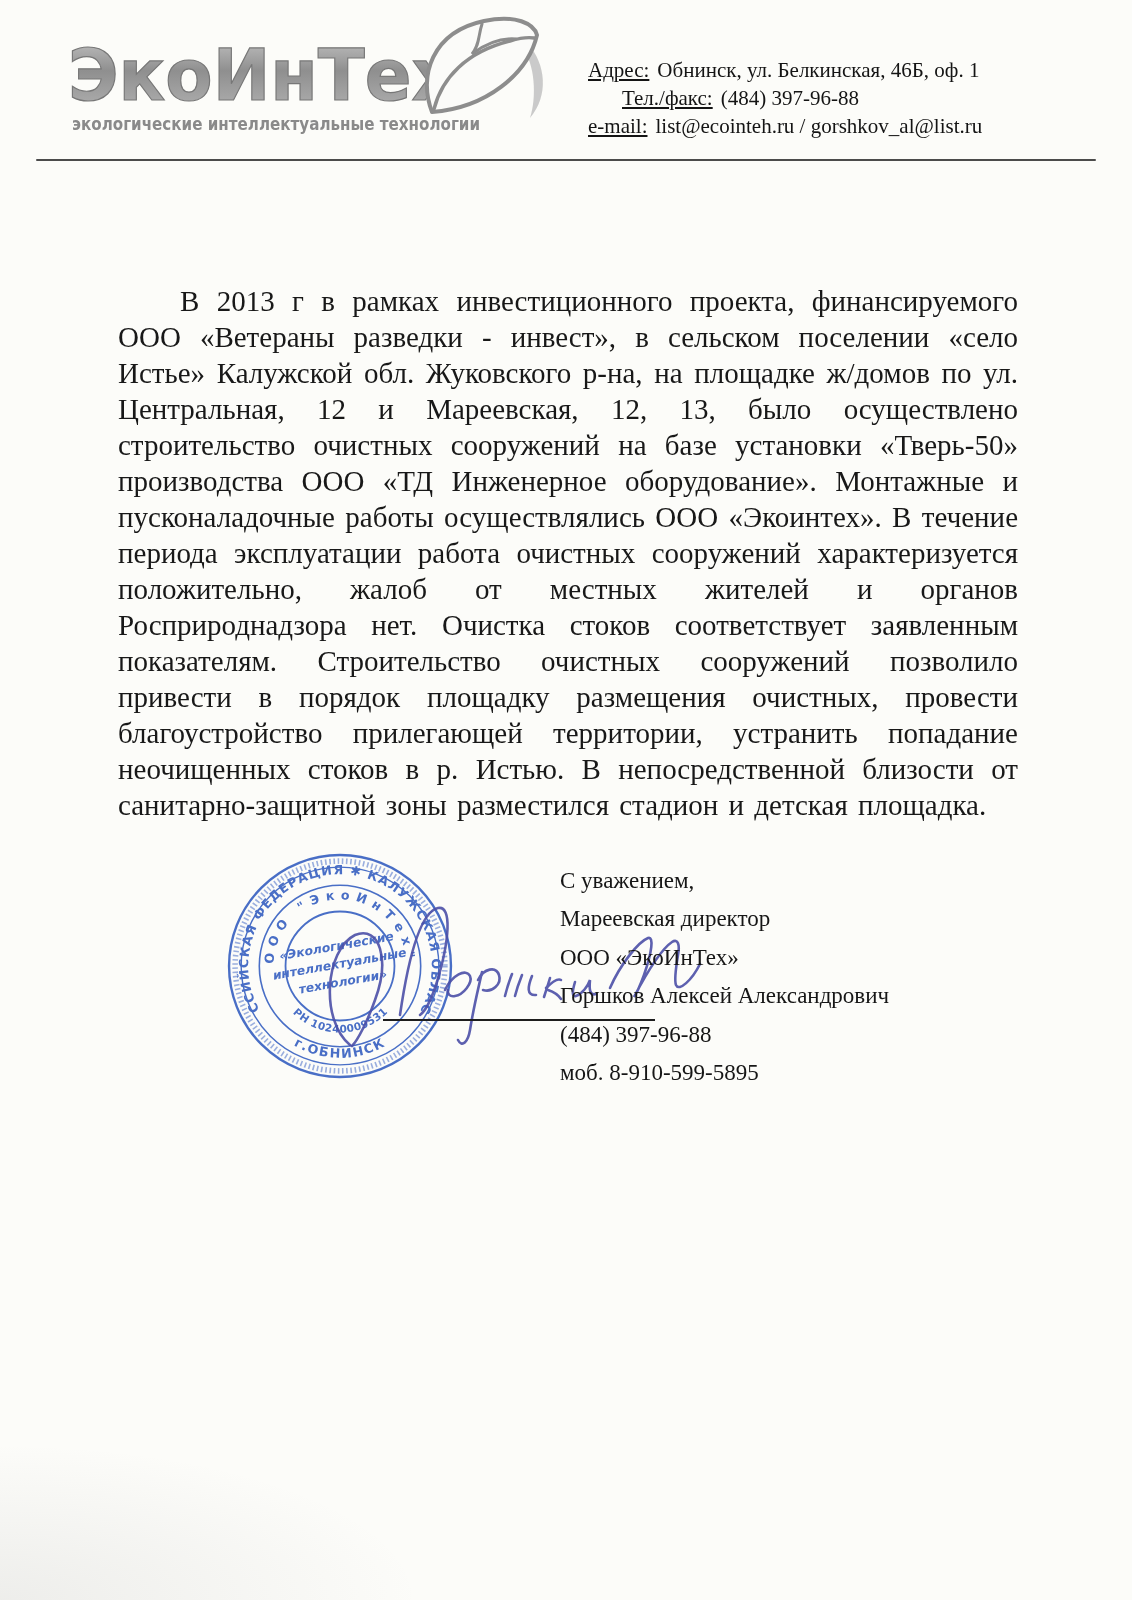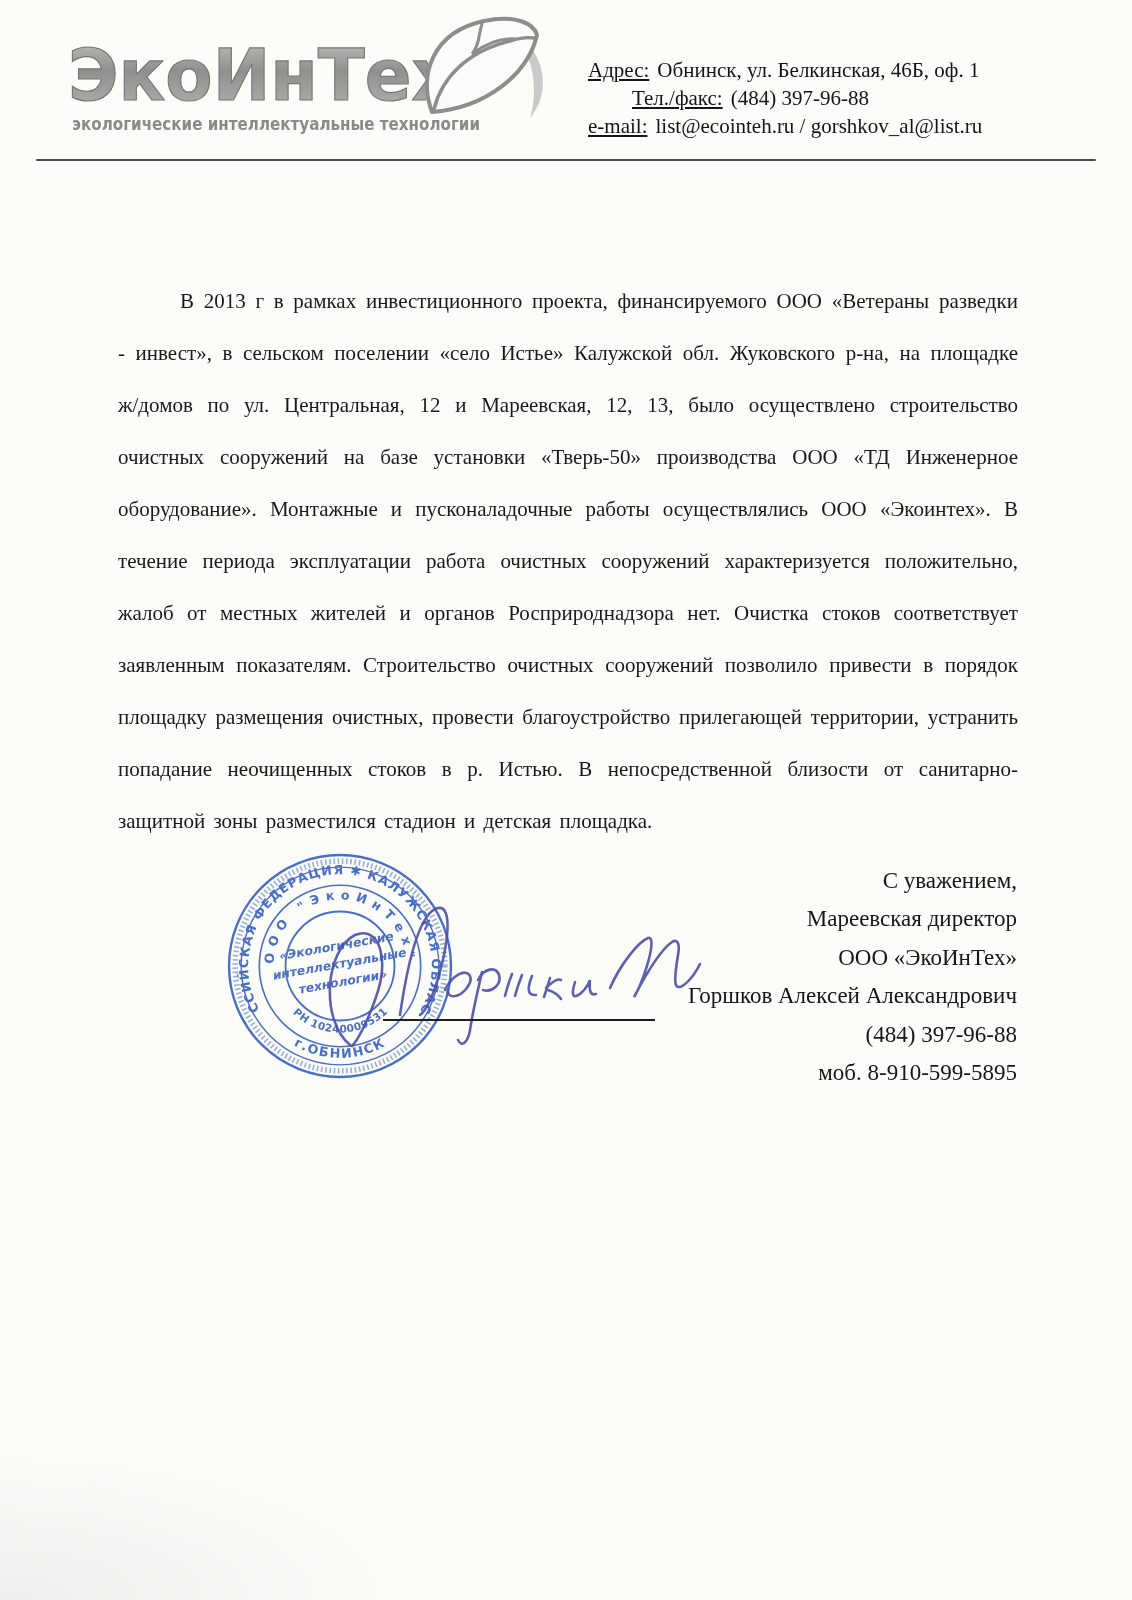--- a/index.html
+++ b/index.html
@@ -14,43 +14,43 @@
     color:#1c1c1c;
   }
   
   .logo-svg{position:absolute;left:66px;top:26px;}
   .leaf-svg{position:absolute;left:418px;top:14px;}
   .contacts{
     position:absolute;left:588px;top:56px;width:435px;
     font-size:21px;line-height:28px;color:#141414;
   }
   .contacts .line{white-space:nowrap;}
-  .contacts .line.indent{margin-left:44px;}
+  .contacts .line.indent{margin-left:34px;}
   .contacts .lbl{font-weight:normal;text-decoration:underline;margin-right:8px;}
   .head-rule{
     position:absolute;left:36px;top:159px;width:1060px;height:2px;
     background:#4b4b4b;border-radius:1px;
   }
   
   .letter-body{
     position:absolute;left:118px;top:254px;width:900px;
-    font-size:21px;line-height:52px;
+    font-size:29px;line-height:36px;
     text-align:justify;text-indent:62px;
     word-spacing:3px;color:#181818;
   }
   
   .stamp-svg{position:absolute;left:224px;top:850px;opacity:.92;}
   .sign-svg{position:absolute;left:320px;top:880px;}
   .sign-line{
     position:absolute;left:383px;top:1019px;width:272px;height:2px;
     background:#1d1d1d;
   }
   .sign-block{
     position:absolute;left:560px;top:862px;width:457px;
-    font-size:23px;line-height:38.4px;text-align:right;color:#161616;
+    font-size:23px;line-height:38.4px;color:#161616;
   }
   
   .stamp-txt{font-family:"DejaVu Sans",sans-serif;font-weight:bold;fill:#3a63c2;}
   .stamp-ring{fill:none;stroke:#3a63c2;}
 </style>
 </head>
 <body>
 
 <div class="page">
 

